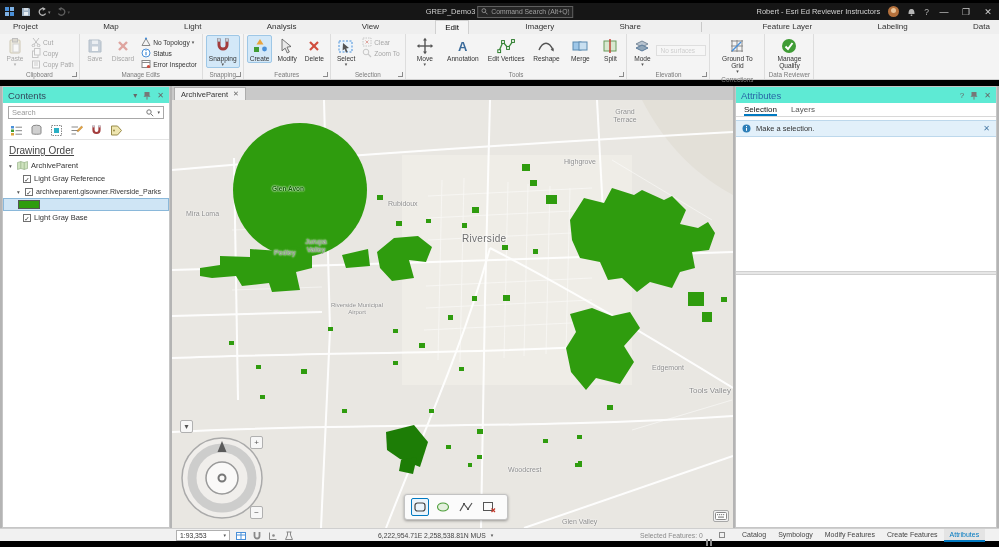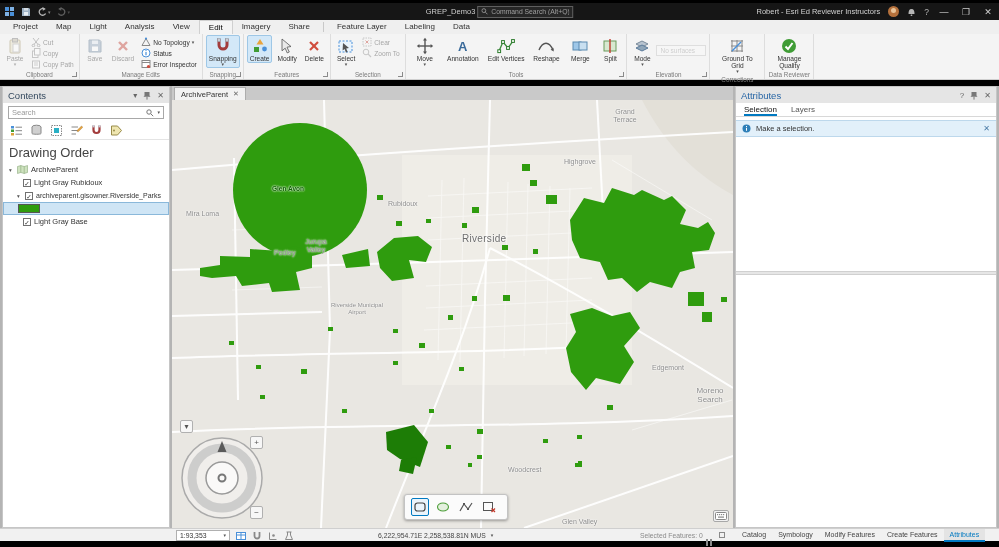--- a/index.html
+++ b/index.html
@@ -19,21 +19,21 @@
   #cmd-search input::placeholder { color:#9f9f9f; }
   #tb-right { position:absolute; right:4px; top:0; height:17px; display:flex; align-items:center; gap:8px; }
   #tb-user { font-size:7.5px; color:#d2d2d2; white-space:nowrap; }
   #tb-avatar { width:11px; height:11px; border-radius:50%; background:#b5713c; position:relative; overflow:hidden; }
   #tb-avatar:after { content:""; position:absolute; left:3px; top:2px; width:5px; height:5px; border-radius:50%; background:#e8c49a; }
   .winbtn { font-size:9px; color:#cfcfcf; width:14px; text-align:center; }
   .tbglyph { font-size:8.5px; color:#b5b5b5; }
   .tbcaret { font-size:5px; color:#8a8a8a; }
 
   
-  #ribbontabs { position:absolute; left:0; top:20px; width:999px; height:14px; background:#efefef; display:flex; align-items:stretch; padding-left:4px; }
+  #ribbontabs { position:absolute; left:0; top:20px; width:999px; height:14px; background:#efefef; display:flex; align-items:stretch; padding-left:4px;justify-content:space-between; }
   .rtab { font-size:8px; color:#333; padding:0 9px; line-height:14px; white-space:nowrap; }
   .rtab.active { background:#f4f4f4; border:1px solid #d0d0d0; border-bottom:none; color:#000; }
   .tabsep { width:1px; background:#c9c9c9; margin:2px 4px; }
 
   
   #ribbon { position:absolute; left:0; top:34px; width:999px; height:46px; background:#f4f4f4; border-bottom:1px solid #cfcfcf; display:flex; }
   .rgroup { position:relative; height:100%; border-right:1px solid #ddd; padding:1px 3px 0; display:flex; flex-direction:column; }
   .gbody { display:flex; align-items:flex-start; gap:2px; flex:1; }
   .glabel { font-size:6.3px; color:#7a7a7a; text-align:center; height:9px; line-height:9px; white-space:nowrap; }
   .launcher { position:absolute; right:2px; bottom:2px; width:5px; height:5px; border-right:1px solid #8a8a8a; border-bottom:1px solid #8a8a8a; }
@@ -44,28 +44,28 @@
   .caret { font-size:5px; color:#555; line-height:5px; }
   .dis { opacity:.42; }
   .hl { background:#d3e8f8; border-color:#9ec7e6; }
   .surfbox { width:50px; height:11px; border:1px solid #c0c0c0; background:#fafafa; color:#9a9a9a; font-size:6.5px; line-height:10px; padding:0 3px; margin-top:10px; }
 
   
   #main-bg { position:absolute; left:0; top:86px; width:999px; height:442px; background:#b4b4b4; }
 
   
   #contents { position:absolute; left:2px; top:86px; width:168px; height:442px; background:#fff; border:1px solid #c6c6c6; }
-  .pane-head { height:16px; display:flex; align-items:center; padding:0 5px; gap:6px; background:#e5e5e5; }
+  .pane-head { height:16px; display:flex; align-items:center; padding:0 5px; gap:6px; background:#5eead4; }
   .pane-title { font-size:9.5px; color:#34495e; flex:1; }
   .headicon { font-size:8px; color:#666; }
   #ct-search { margin:3px 5px; height:13px; border:1px solid #a8a8a8; background:#fff; display:flex; align-items:center; padding:0 3px; gap:3px; }
   #ct-search input { flex:1; border:none; outline:none; font-size:7.5px; color:#444; font-family:inherit; min-width:0; }
   #ct-search input::placeholder { color:#9a9a9a; }
   #ct-tools { height:18px; display:flex; align-items:center; gap:7px; padding:0 7px; border-bottom:1px solid #e4e4e4; }
-  #ct-section { font-size:13px; color:#444; padding:5px 6px 3px; }
+  #ct-section { font-size:10px; color:#444; padding:5px 6px 3px;text-decoration:underline; }
   .trow { height:13px; display:flex; align-items:center; gap:3px; font-size:7.5px; color:#333; padding-right:2px; white-space:nowrap; overflow:hidden; }
   .trow .exp { font-size:5.5px; color:#555; width:7px; text-align:center; }
   .cb { width:8px; height:8px; border:1px solid #707070; background:#fff; font-size:6.5px; line-height:7px; color:#222; text-align:center; flex:none; }
   .trow.sel { background:#cfe5f5; border:1px solid #8ab8da; }
   .swatch { width:22px; height:9px; background:#2f9c0e; border:1px solid #555; margin-left:14px; }
 
   
   #map-area { position:absolute; left:172px; top:86px; width:561px; height:442px; }
   #map-tabstrip { height:14px; background:#c9c9c9; display:flex; align-items:flex-end; padding-left:2px; }
   #map-tab { height:13px; background:#f2f2f2; border:1px solid #adadad; border-bottom:none; font-size:7.5px; color:#333; display:flex; align-items:center; gap:5px; padding:0 6px; }
@@ -504,21 +504,21 @@
     <span class="exp">▾</span>
     <svg width="11" height="9" viewBox="0 0 11 9">
         <polygon points="0.5,1.5 3.8,0.5 7.2,1.5 10.5,0.5 10.5,7.5 7.2,8.5 3.8,7.5 0.5,8.5" fill="#cfe3c0" stroke="#7a9a6a" stroke-width=".5"></polygon>
         <line x1="3.8" y1="0.5" x2="3.8" y2="7.5" stroke="#7a9a6a" stroke-width=".5"></line>
         <line x1="7.2" y1="1.5" x2="7.2" y2="8.5" stroke="#7a9a6a" stroke-width=".5"></line>
       </svg>
     <span>ArchiveParent</span>
   </div>
   <div class="trow" style="padding-left:20px">
     <span class="cb">✓</span>
-    <span>Light Gray Rubidoux</span>
+    <span>Light Gray Reference</span>
   </div>
   <div class="trow" style="padding-left:12px;font-size:7px">
     <span class="exp">▾</span>
     <span class="cb">✓</span>
     <span>archiveparent.gisowner.Riverside_Parks</span>
   </div>
   <div class="trow sel">
     <span class="swatch"></span>
   </div>
   <div class="trow" style="padding-left:20px">
@@ -633,21 +633,21 @@
     <div class="mlabel" style="left:100px;top:85px;color:#0f6202;font-weight:bold;font-size:6.5px">Glen Avon</div>
     <div class="mlabel wrap" style="left:432px;top:8px;width:42px">Grand Terrace</div>
     <div class="mlabel" style="left:392px;top:58px">Highgrove</div>
     <div class="mlabel" style="left:216px;top:100px">Rubidoux</div>
     <div class="mlabel" style="left:290px;top:133px;font-size:10px;color:#6d6d6d;letter-spacing:.3px">Riverside</div>
     <div class="mlabel" style="left:14px;top:110px">Mira Loma</div>
     <div class="mlabel" style="left:102px;top:149px">Pedley</div>
     <div class="mlabel wrap" style="left:128px;top:138px;width:32px">Jurupa Valley</div>
     <div class="mlabel wrap" style="left:158px;top:202px;width:54px;font-size:6px">Riverside Municipal Airport</div>
     <div class="mlabel" style="left:480px;top:264px">Edgemont</div>
-    <div class="mlabel wrap" style="left:516px;top:286px;width:44px;font-size:8px">Moreno Search</div>
+    <div class="mlabel wrap" style="left:516px;top:286px;width:44px;font-size:8px">Tools Valley</div>
     <div class="mlabel" style="left:336px;top:366px">Woodcrest</div>
     <div class="mlabel" style="left:390px;top:418px">Glen Valley</div>
 
     <div class="mapbtn" style="left:8px;top:320px">▾</div>
     <div class="mapbtn" style="left:78px;top:336px">+</div>
     <div class="mapbtn" style="left:78px;top:406px">−</div>
 
     <div id="edit-toolbar">
       <div class="edtool active">
         <svg width="12" height="12" viewBox="0 0 12 12">

